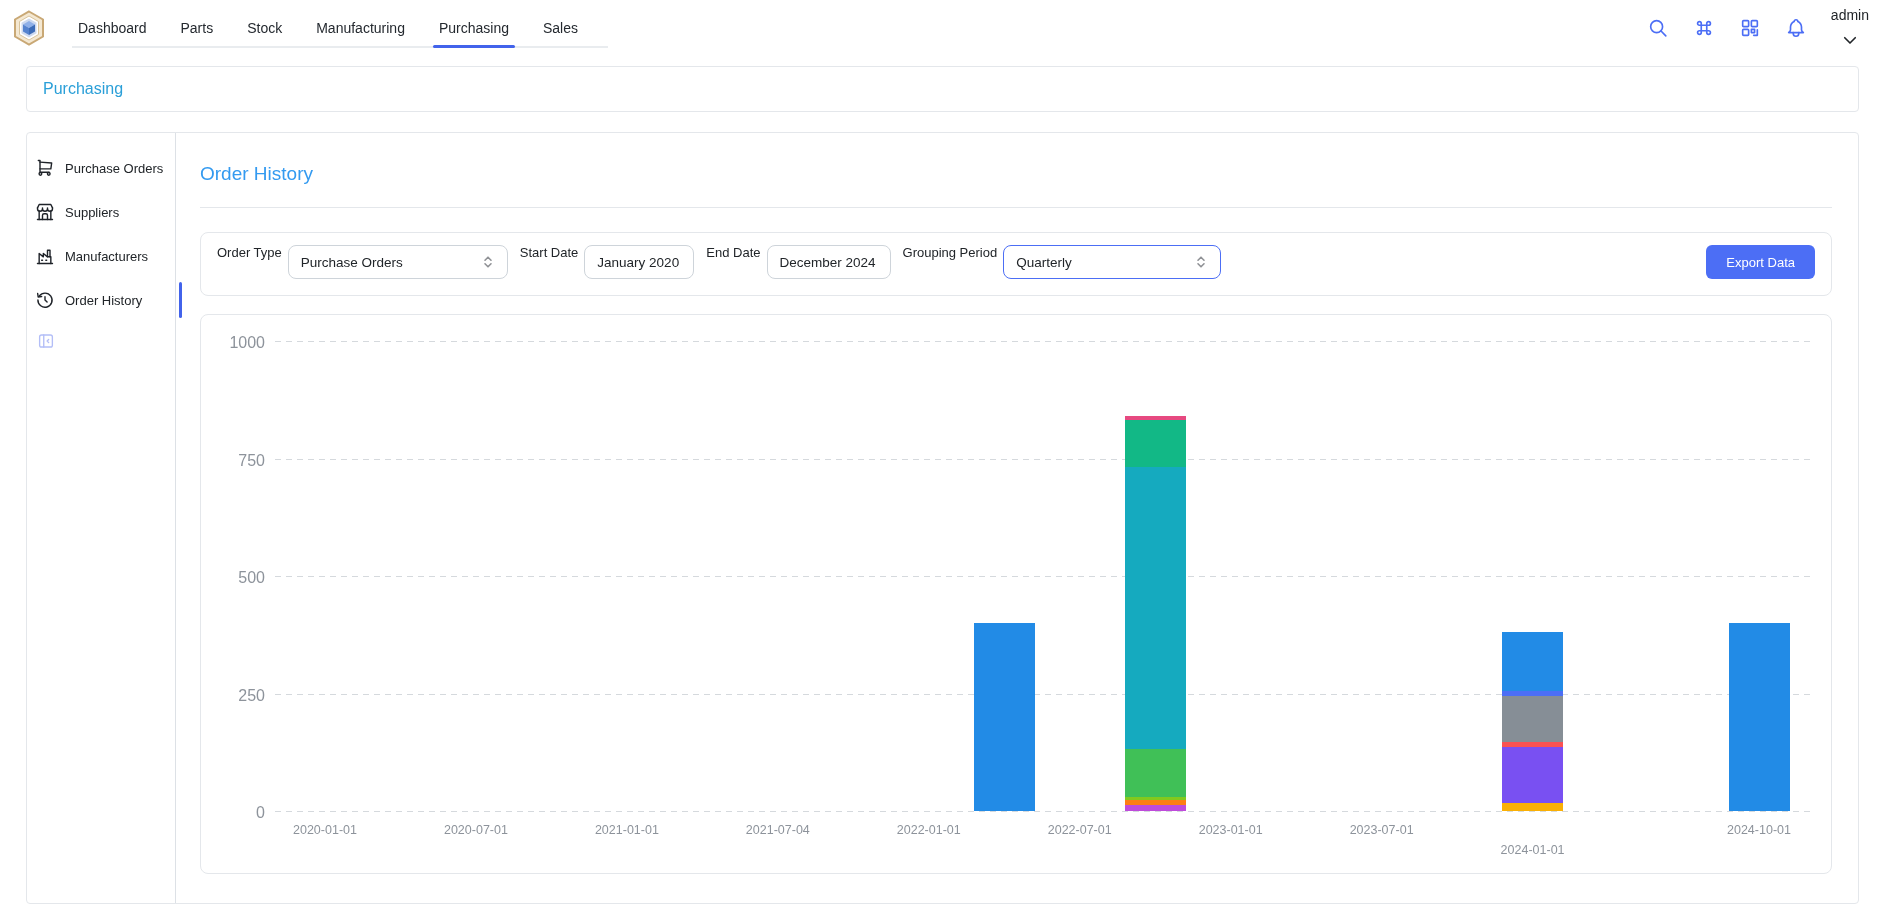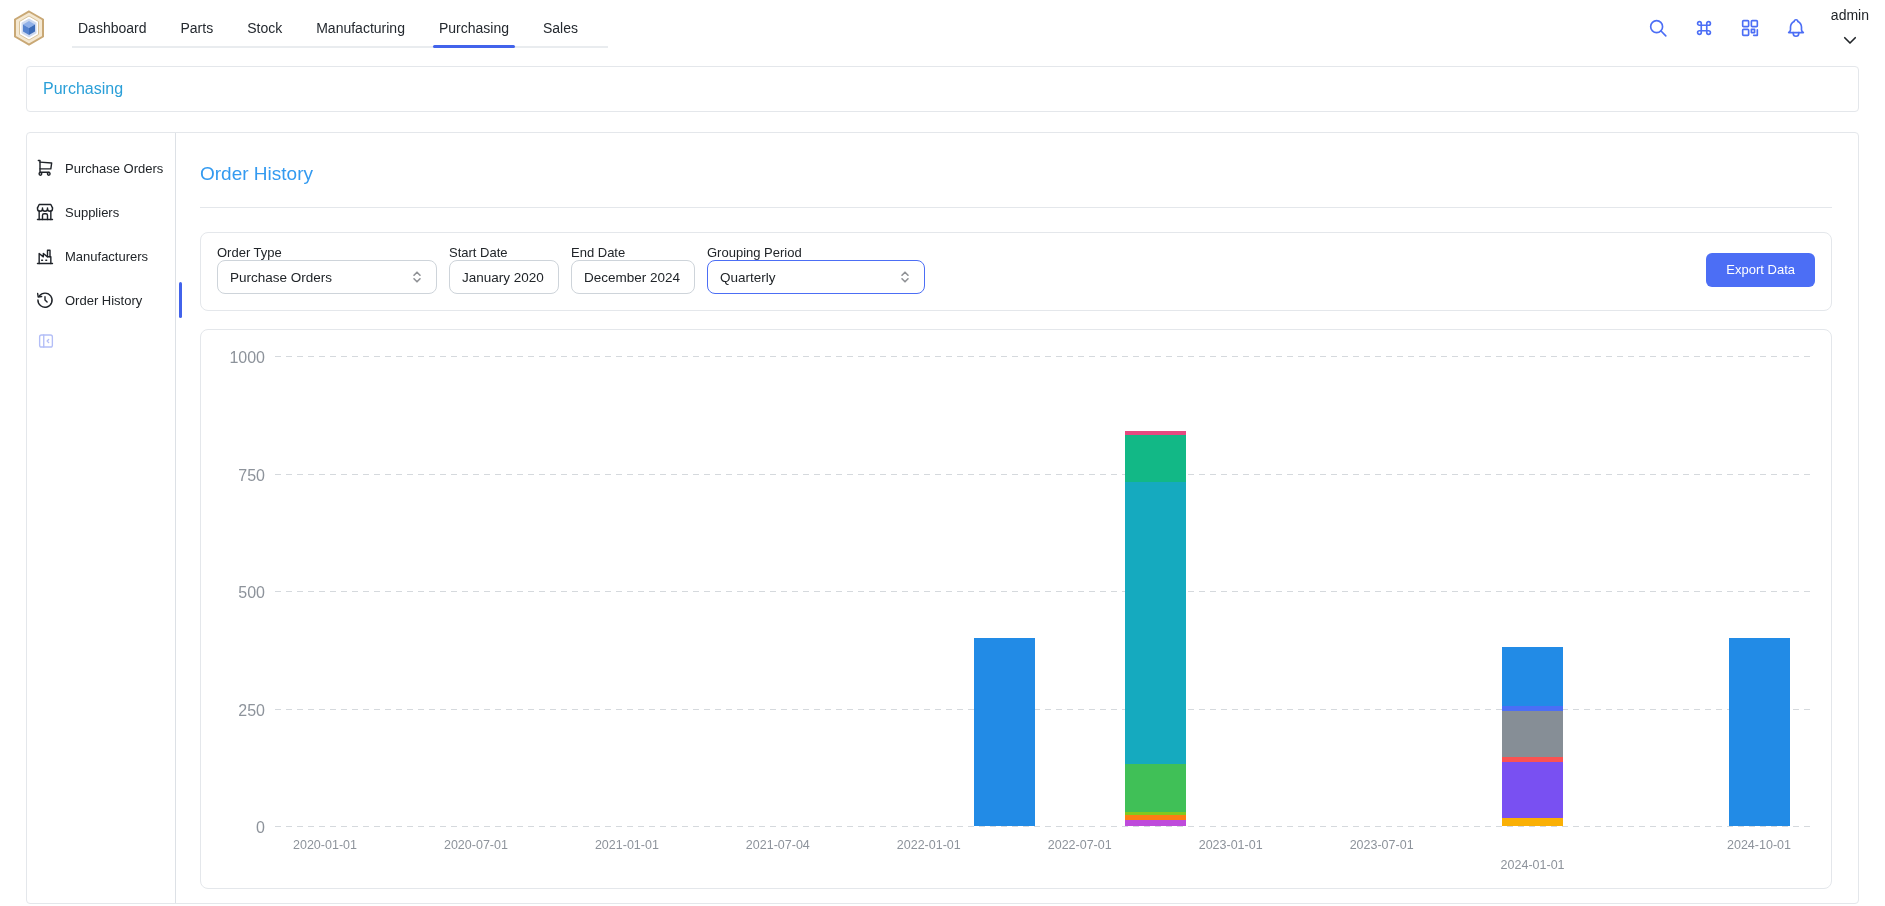--- a/index.html
+++ b/index.html
@@ -34,21 +34,21 @@
     background:#4263eb; border-radius:2px; }
   .collapse-btn { margin:12px 0 0 4px; width:18px; height:18px; color:#b3bef7; cursor:pointer; display:flex; }
 
   .content { flex:1; padding:30px 26px 0 24px; }
   .page-title { font-size:19px; font-weight:500; color:#339af0; margin-bottom:22px; }
   .title-rule { border:none; border-top:1px solid #e4e7eb; }
 
   
   .filter-card { margin-top:24px; border:1px solid #e4e7eb; border-radius:8px; padding:12px 16px 16px 16px;
     display:flex; gap:12px; align-items:flex-end; }
-  .field { display:flex; flex-direction:column; }
+  .field { display:flex; flex-direction:row; gap:6px; }
   .field-label { font-size:13px; color:#212529; }
   .control { height:34px; border:1px solid #ced4da; border-radius:8px; background:#fff;
     display:flex; align-items:center; padding:0 12px; font-size:13.5px; color:#212529; cursor:pointer; }
   .control.select { justify-content:space-between; }
   .control.focused { border:1.6px solid #4c6ef5; }
   .w-ordertype { width:220px; } .w-start { width:110px; } .w-end { width:124px; } .w-group { width:218px; }
   .stepper { width:14px; height:14px; color:#909296; display:flex; }
   .export-btn { margin-left:auto; align-self:center; height:34px; padding:0 20px; background:#4c6ef5; color:#fff;
     border:none; border-radius:6px; font-size:13px; font-family:inherit; cursor:pointer; }
 

